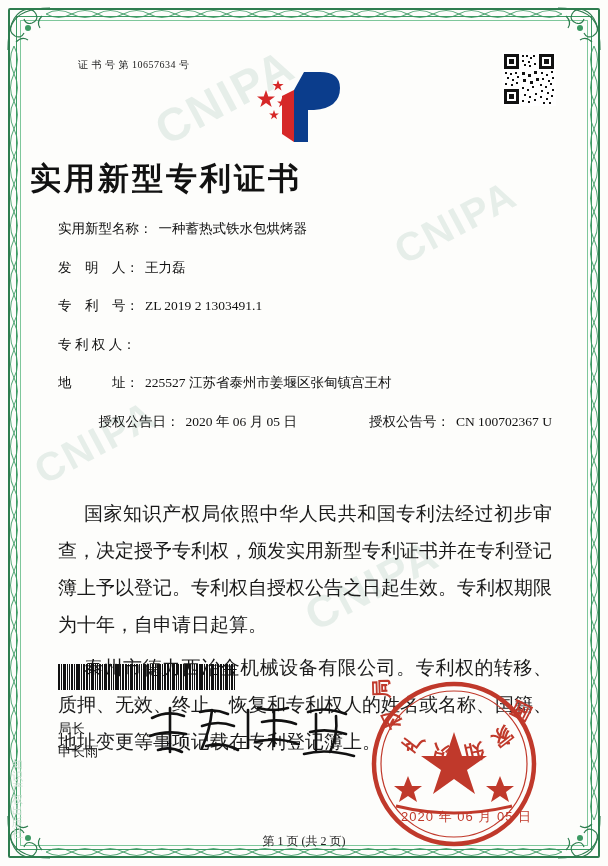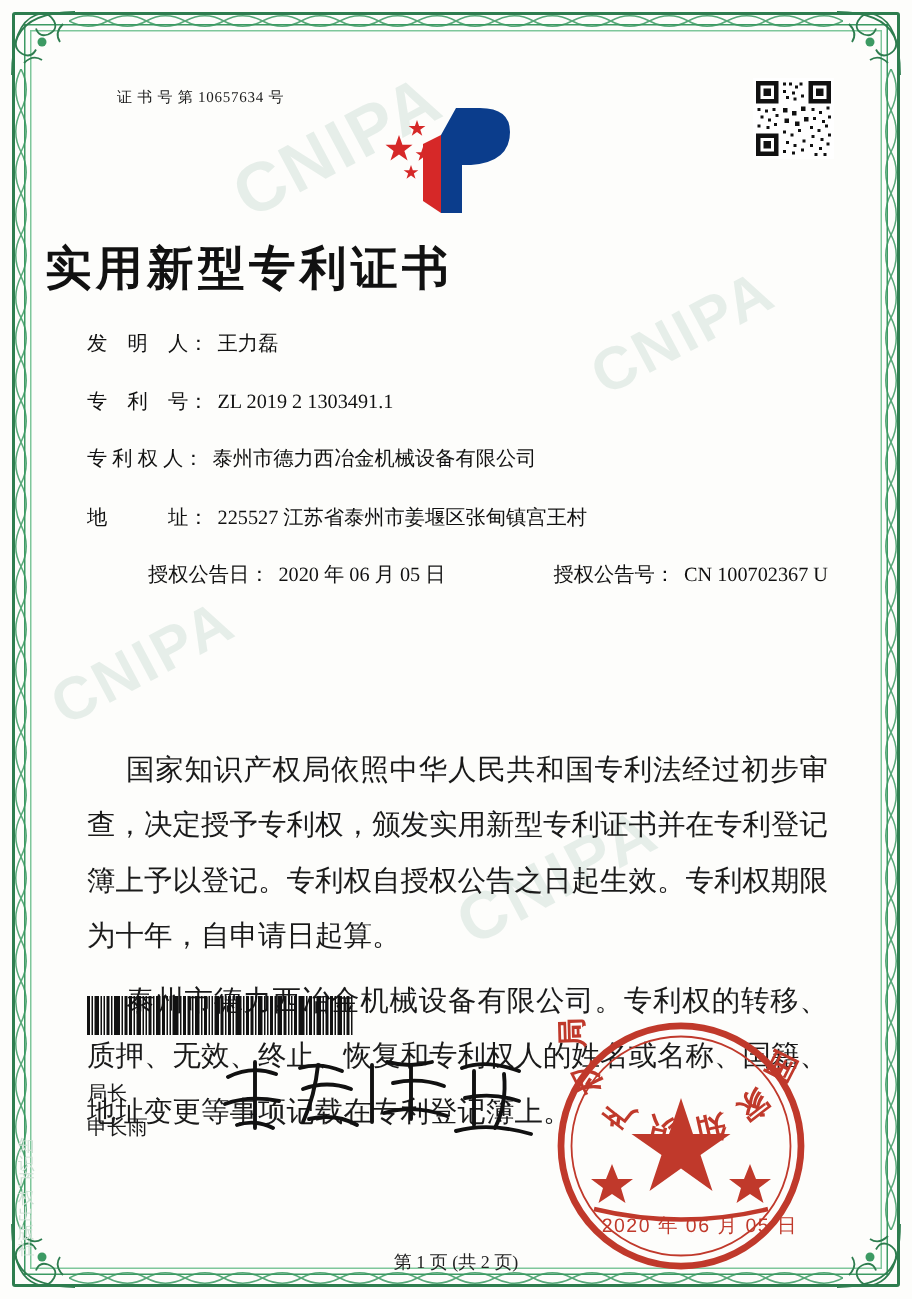--- a/index.html
+++ b/index.html
@@ -344,30 +344,33 @@
           <polygon points="34,30 35.2,33.5 38.9,33.5 35.9,35.7 37,39.2 34,37 31,39.2 32.1,35.7 29.1,33.5 32.8,33.5"></polygon>
           <polygon points="26,42 27.2,45.5 30.9,45.5 27.9,47.7 29,51.2 26,49 23,51.2 24.1,47.7 21.1,45.5 24.8,45.5"></polygon>
         </g>
       </svg>
     </div>
 
     <div class="title">实用新型专利证书</div>
 
     <div class="fields">
       <div class="field">
+        <span class="lbl">实用新型名称：</span>
+        <span class="val">一种蓄热式铁水包烘烤器</span>
+      </div>
+      <div class="field">
         <span class="lbl">发　明　人：</span>
         <span class="val">王力磊</span>
       </div>
       <div class="field">
         <span class="lbl">专　利　号：</span>
         <span class="val">ZL 2019 2 1303491.1</span>
       </div>
       <div class="field">
         <span class="lbl">专 利 权 人：</span>
-        <span class="val">泰州市德力西冶金机械设备有限公司</span>
       </div>
       <div class="field">
         <span class="lbl">地　　　址：</span>
         <span class="val">225527 江苏省泰州市姜堰区张甸镇宫王村</span>
       </div>
       <div class="field two">
         <span class="lbl">授权公告日：</span>
         <span class="val">2020 年 06 月 05 日</span>
         <span class="grp2">
           <span class="lbl">授权公告号：</span>

